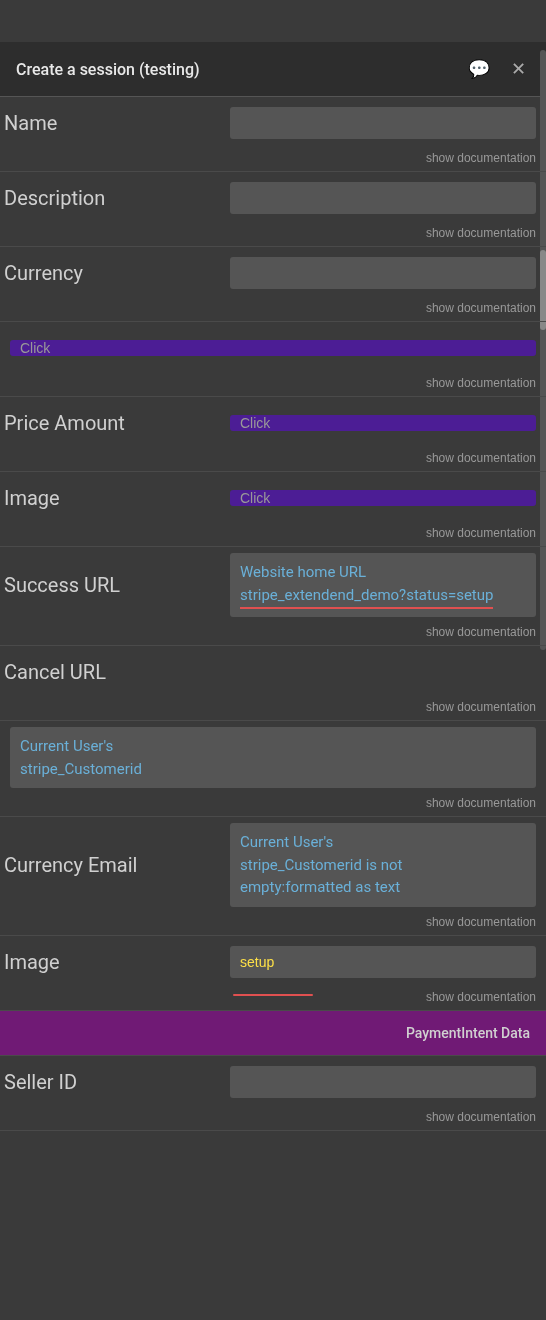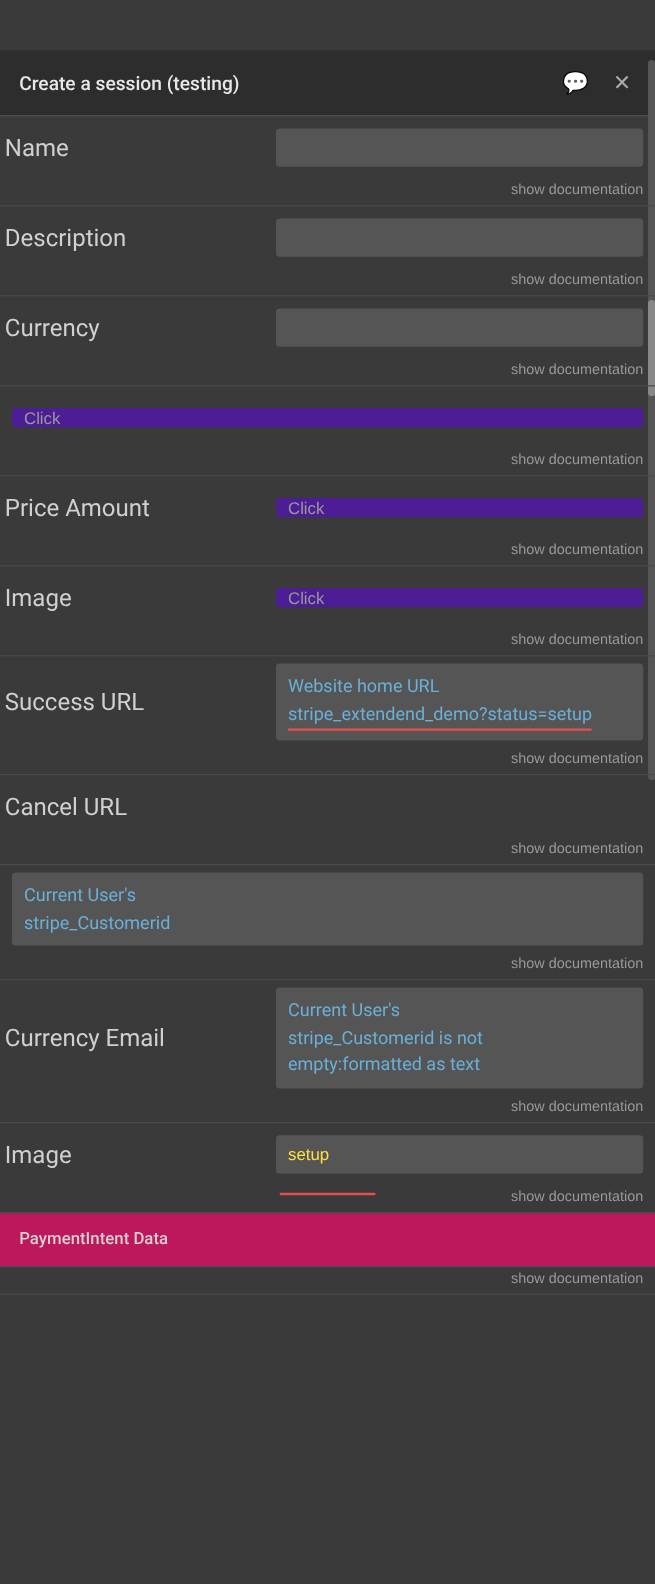--- a/index.html
+++ b/index.html
@@ -144,22 +144,23 @@
       padding: 8px 10px;
       color: #fde047;
       font-size: 14px;
       outline: none;
     }
     .section-header {
       padding: 14px 16px;
       color: #d0d0d0;
       font-size: 14px;
       font-weight: 500;
-      background: #be185d;
+      background: #701a75;
       border-bottom: 1px solid #4a4a4a;
+      text-align: right;
     }
     .scrollbar-area {
       position: absolute;
       right: 0;
       top: 50px;
       width: 6px;
       height: 600px;
       background: #555;
       border-radius: 3px;
     }
@@ -330,19 +331,25 @@
         <span style="position:absolute; left:50%; transform:translateX(-50%); bottom:14px; width:80px; height:2px; background:#e05050; border-radius:1px;"></span>
         <button class="show-doc">show documentation</button>
       </div>
     </div>
 
     <div class="section-header">
       <span>PaymentIntent Data</span>
     </div>
 
     <div class="form-row row-wrapper">
+      <div class="form-row-inner">
+        <div class="field-label">Seller ID</div>
+        <div class="field-value">
+          <input class="field-input" type="text" value="" style="">
+        </div>
+      </div>
       <div class="doc-row">
         <button class="show-doc">show documentation</button>
       </div>
     </div>
 
   </div>
 </div>
 
 </body></html>

